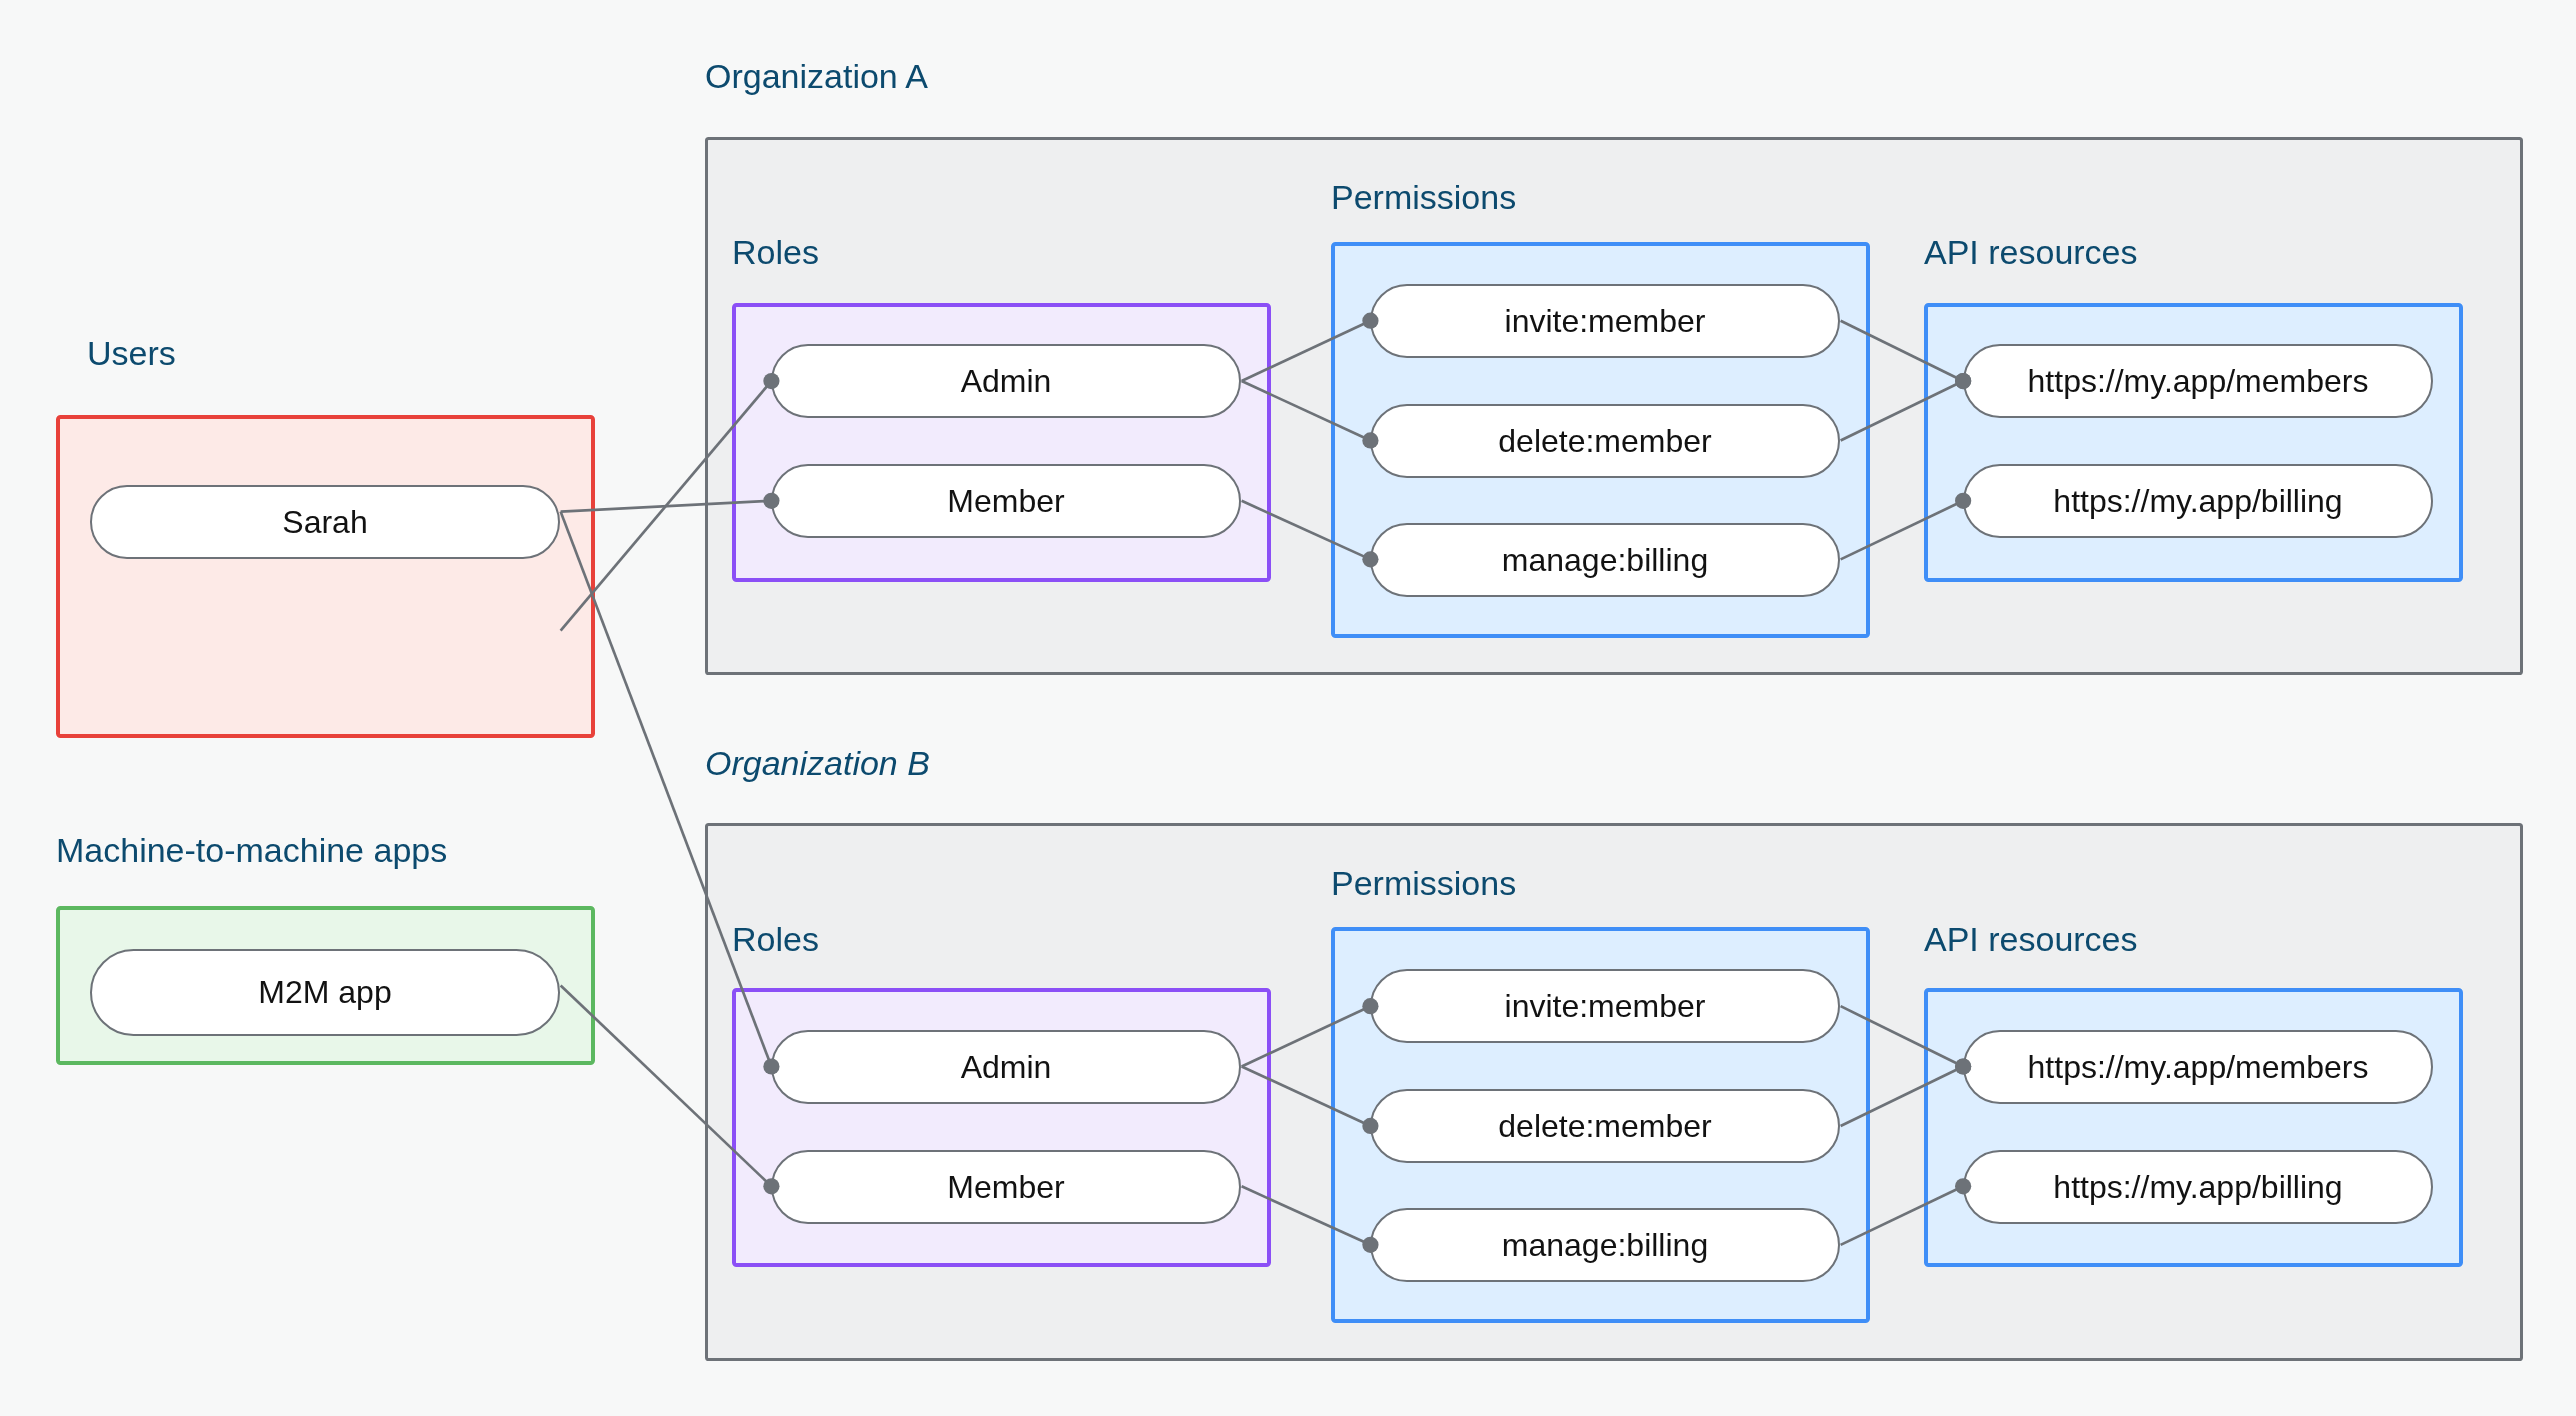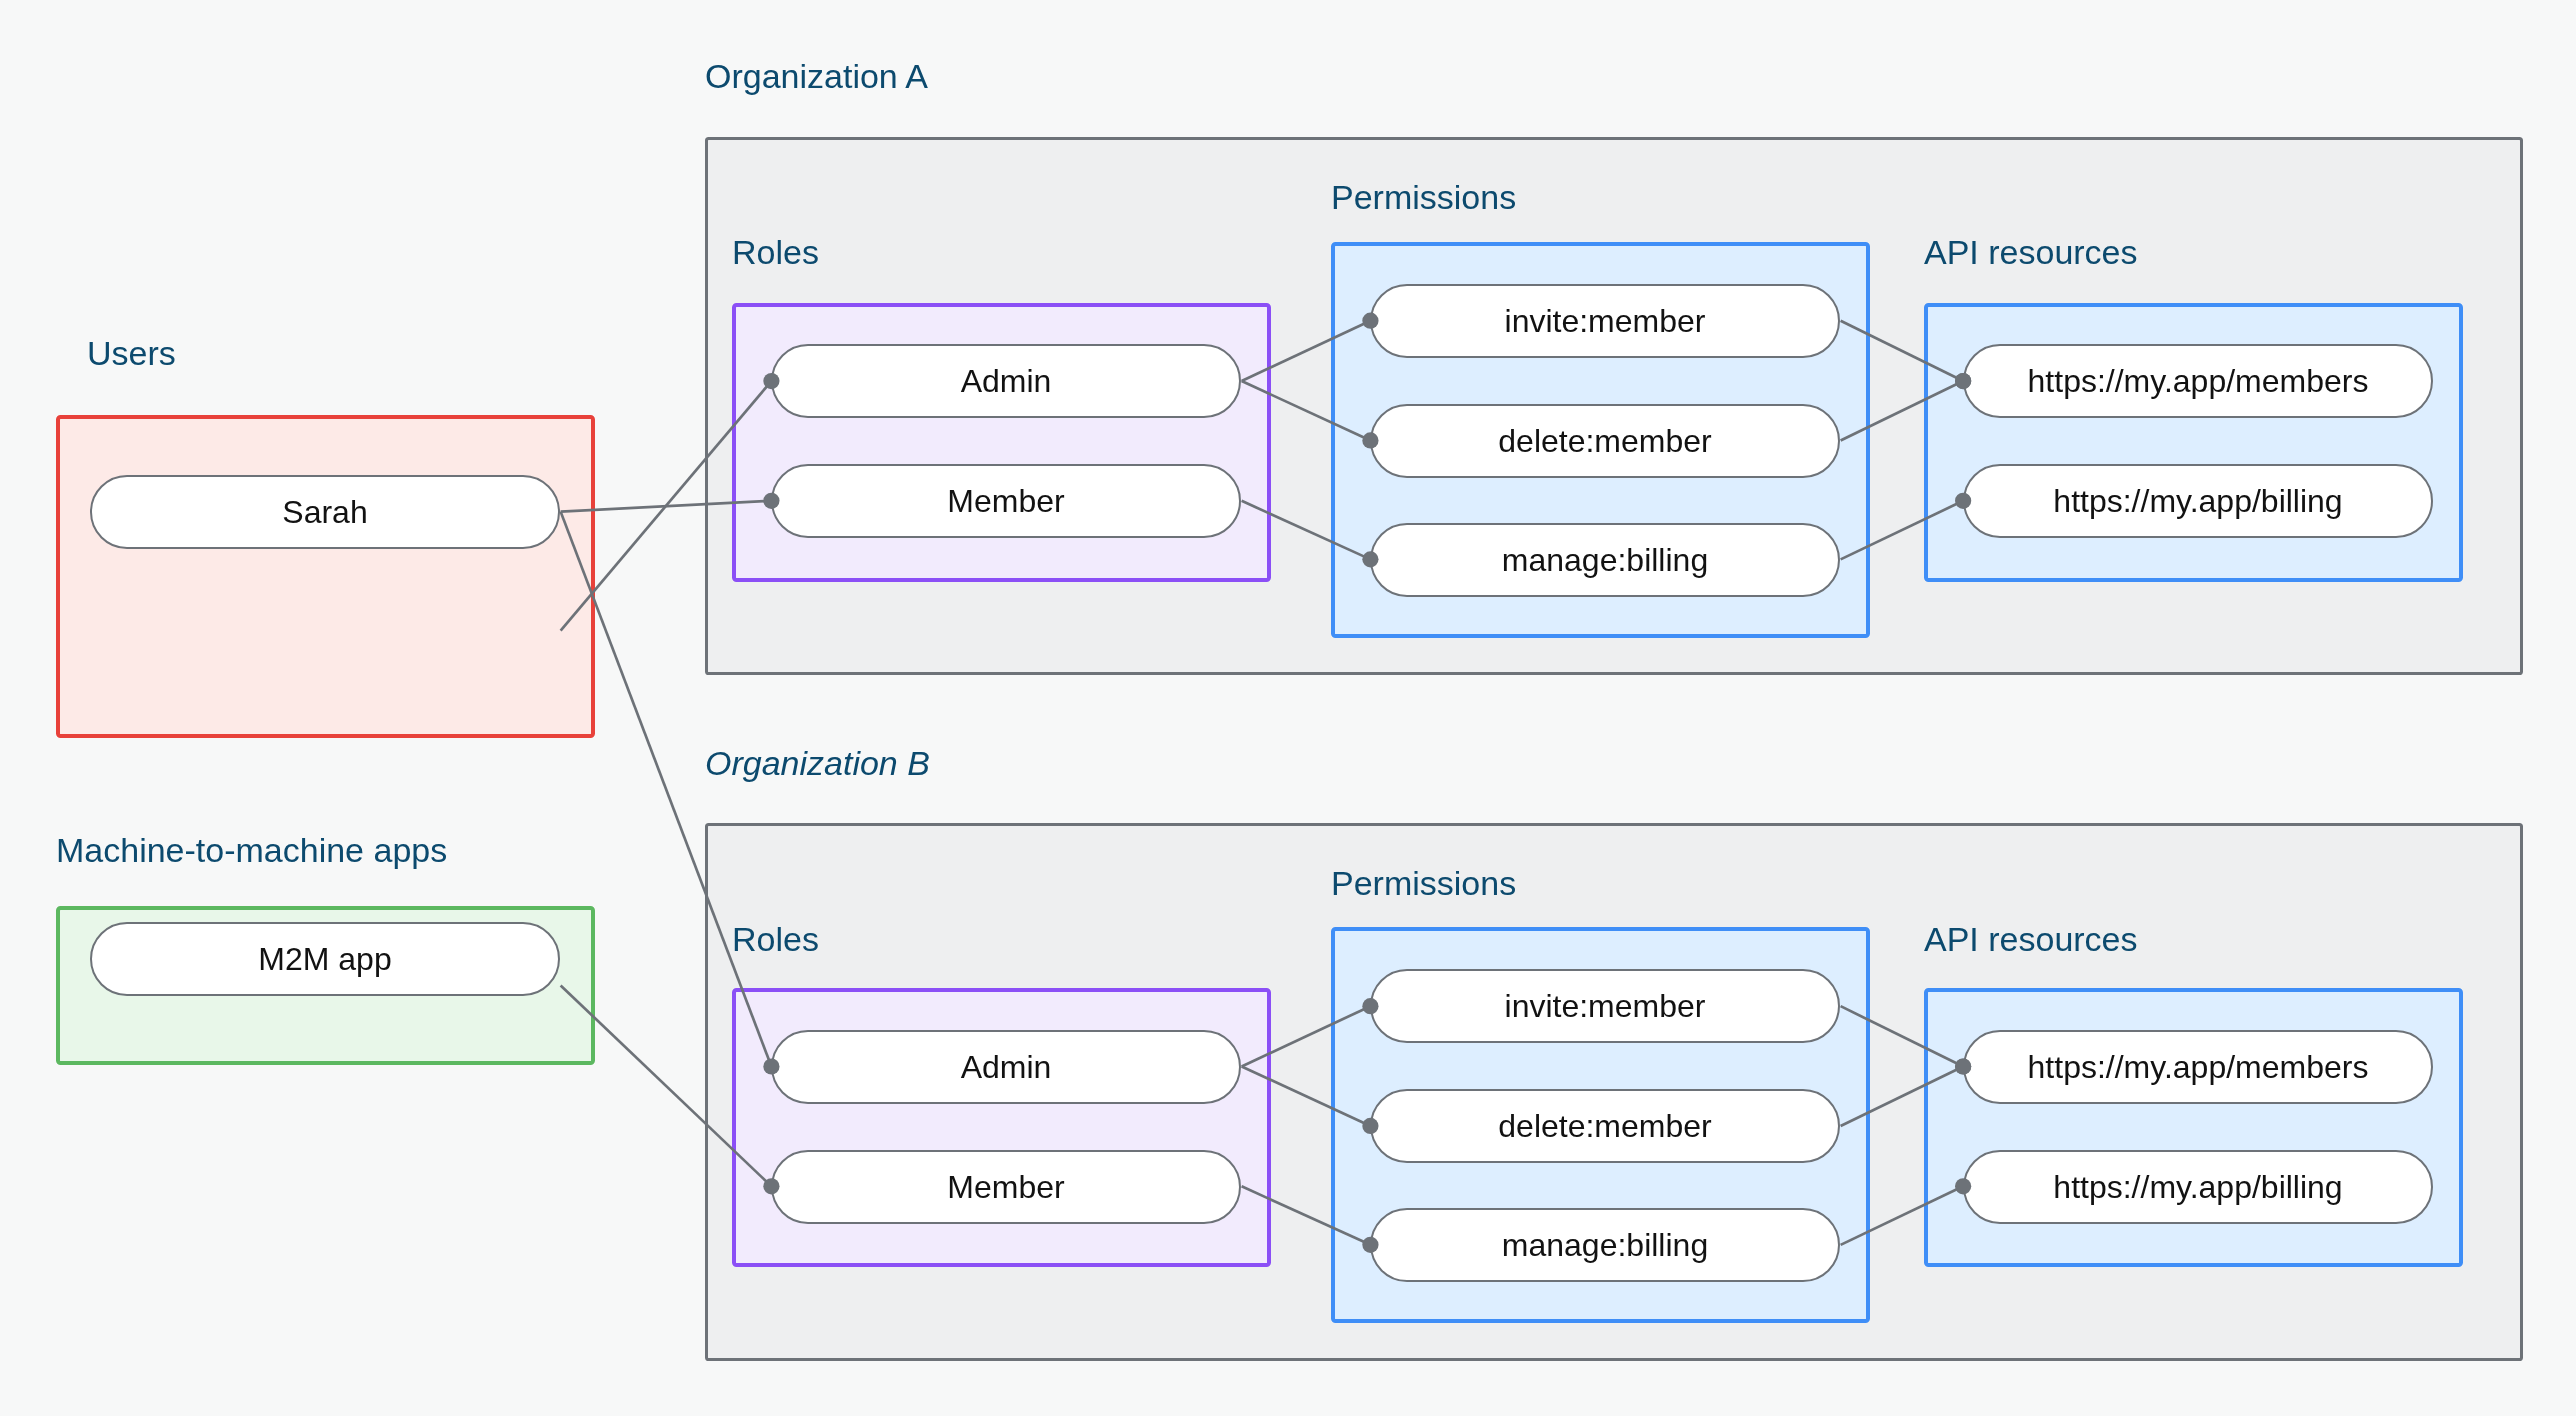--- a/index.html
+++ b/index.html
@@ -131,24 +131,24 @@
     <div class="group-label" style="left: 56px; top: 333px; margin-left: 31px;">Users</div>
     <div class="group-label" style="left: 56px; top: 830px;">Machine-to-machine apps</div>
     <div class="group-label" style="left: 705px; top: 56px;">Organization A</div>
     <div class="group-label" style="left: 705px; top: 743px; font-style: italic;">Organization B</div>
     <div class="group-label" style="left: 732px; top: 232px;">Roles</div>
     <div class="group-label" style="left: 1331px; top: 177px;">Permissions</div>
     <div class="group-label" style="left: 1924px; top: 232px;">API resources</div>
     <div class="group-label" style="left: 732px; top: 919px;">Roles</div>
     <div class="group-label" style="left: 1331px; top: 863px;">Permissions</div>
     <div class="group-label" style="left: 1924px; top: 919px;">API resources</div>
-    <div class="pill" style="left: 90px; top: 475px; width: 470px; height: 74px;">
+    <div class="pill" style="left: 90px; top: 485px; width: 470px; height: 74px;">
       <span>Sarah</span>
     </div>
-    <div class="pill" style="left: 90px; top: 922px; width: 470px; height: 74px;">
+    <div class="pill" style="left: 90px; top: 949px; width: 470px; height: 87px;">
       <span>M2M app</span>
     </div>
     <div class="pill" style="left: 771px; top: 344px; width: 470px; height: 74px;">
       <span>Admin</span>
     </div>
     <div class="pill" style="left: 771px; top: 464px; width: 470px; height: 74px;">
       <span>Member</span>
     </div>
     <div class="pill" style="left: 1370px; top: 284px; width: 470px; height: 74px;">
       <span>invite:member</span>

